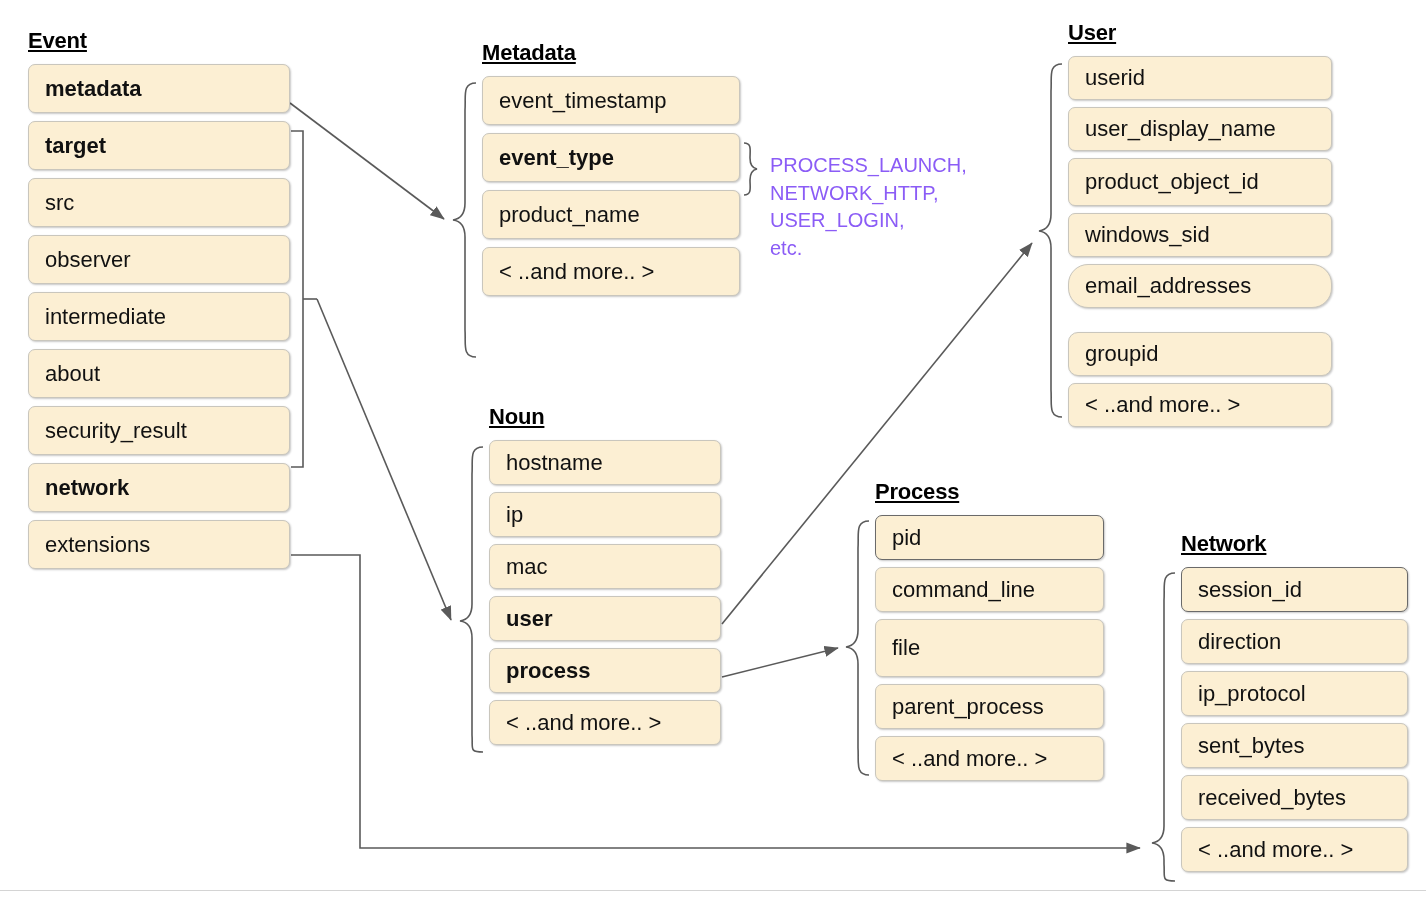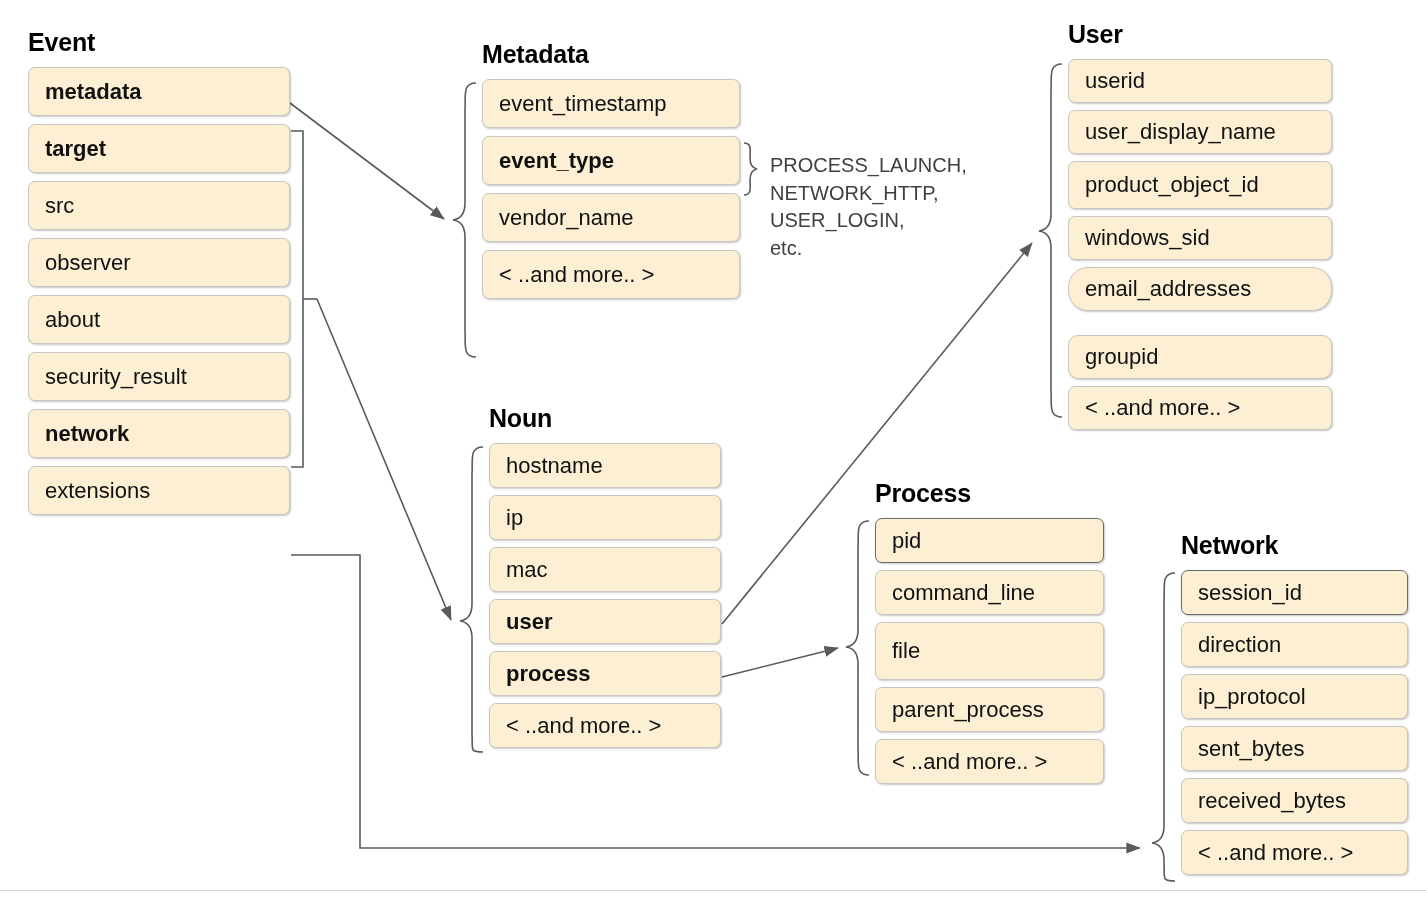--- a/index.html
+++ b/index.html
@@ -24,26 +24,27 @@
     left: 0;
     top: 0;
     width: 1426px;
     height: 901px;
     pointer-events: none;
   }
   .group {
     position: absolute;
   }
   .group-title {
-    font-size: 25px;
+    font-size: 22px;
     font-weight: bold;
     color: #000000;
     line-height: 1;
     letter-spacing: -0.2px;
     white-space: nowrap;
+    text-decoration: underline;
   }
   .fields {
     position: relative;
   }
   .field {
     position: relative;
     box-sizing: border-box;
     background: #fcefd3;
     border: 1px solid #c9c6bd;
     border-radius: 7px;
@@ -60,21 +61,21 @@
   }
   .field.more {
   }
   .field.accent {
     border-color: #6a6a6a;
   }
   .callout {
     position: absolute;
     font-size: 20px;
     line-height: 1.38;
-    color: #404040;
+    color: #8b5cf6;
     white-space: pre-line;
   }
   .divider {
     position: absolute;
     left: 0;
     width: 1426px;
     height: 1px;
     background: #d4d4d4;
   }
 </style>
@@ -131,20 +132,23 @@
       <div class="field bold" style="height:49px; margin-bottom:8px;">
         <span>target</span>
       </div>
       <div class="field" style="height:49px; margin-bottom:8px;">
         <span>src</span>
       </div>
       <div class="field" style="height:49px; margin-bottom:8px;">
         <span>observer</span>
       </div>
       <div class="field" style="height:49px; margin-bottom:8px;">
+        <span>intermediate</span>
+      </div>
+      <div class="field" style="height:49px; margin-bottom:8px;">
         <span>about</span>
       </div>
       <div class="field" style="height:49px; margin-bottom:8px;">
         <span>security_result</span>
       </div>
       <div class="field bold" style="height:49px; margin-bottom:8px;">
         <span>network</span>
       </div>
       <div class="field" style="height:49px;">
         <span>extensions</span>
@@ -155,21 +159,21 @@
   <div class="group" style="left:482px; top:42px; width:258px;">
     <div class="group-title">Metadata</div>
     <div class="fields" style="margin-top:12px;">
       <div class="field" style="height:49px; margin-bottom:8px;">
         <span>event_timestamp</span>
       </div>
       <div class="field bold" style="height:49px; margin-bottom:8px;">
         <span>event_type</span>
       </div>
       <div class="field" style="height:49px; margin-bottom:8px;">
-        <span>vendor_name</span>
+        <span>product_name</span>
       </div>
       <div class="field more" style="height:49px;">
         <span>&lt; ..and more.. &gt;</span>
       </div>
     </div>
   </div>
 
   <div class="callout" style="left:770px; top:152px; width:240px;">PROCESS_LAUNCH,
 NETWORK_HTTP,
 USER_LOGIN,

